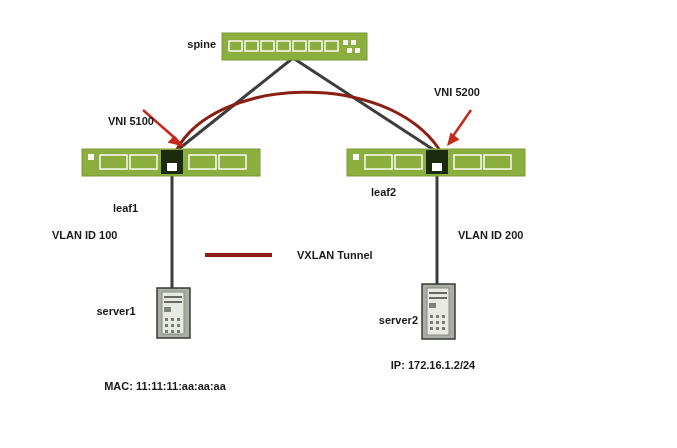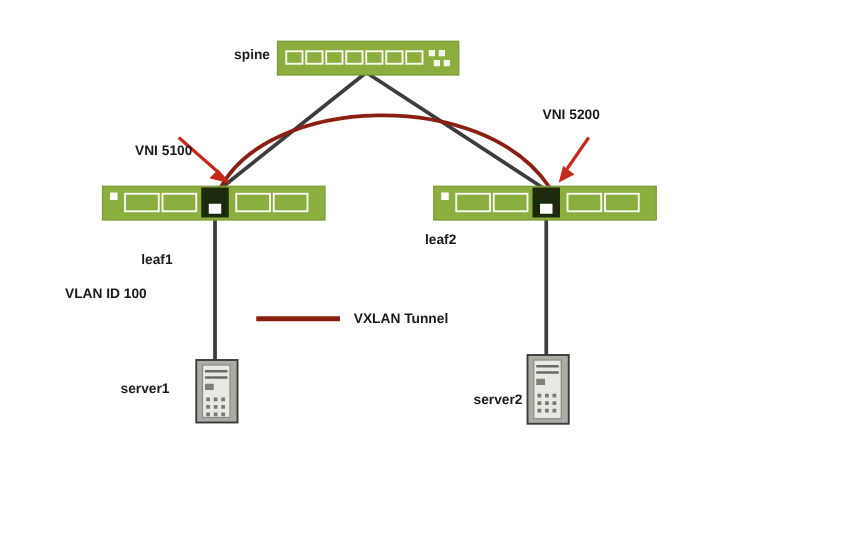--- a/index.html
+++ b/index.html
@@ -134,28 +134,31 @@
   </svg>
 
   <div class="label right" style="left:152px;top:36px;width:64px;">spine</div>
 
   <div class="label" style="left:108px;top:89px;margin-top:24px;">VNI 5100</div>
 
   <div class="label" style="left:434px;top:84px;">VNI 5200</div>
 
   <div class="label" style="left:113px;top:200px;">leaf1</div>
 
-  <div class="label" style="left:340px;top:184px;">leaf2</div>
+  <div class="label" style="left:371px;top:184px;">leaf2</div>
 
   <div class="label" style="left:52px;top:227px;text-align:right;">VLAN ID 100</div>
 
+  <div class="label" style="left:458px;top:227px;">VLAN ID 200</div>
 
-  <div class="label" style="left:283px;top:247px;">VXLAN Tunnel</div>
+  <div class="label" style="left:297px;top:247px;">VXLAN Tunnel</div>
 
   <div class="label right" style="left:82px;top:303px;width:68px;text-align:center;">server1</div>
 
   <div class="label right" style="left:350px;top:312px;width:68px;">server2</div>
 
 
+  <div class="label center" style="left:55px;top:378px;width:220px;">MAC: 11:11:11:aa:aa:aa</div>
 
+  <div class="label center" style="left:348px;top:357px;width:170px;">IP: 172.16.1.2/24</div>
 
 
 </div>
 
 </body></html>

